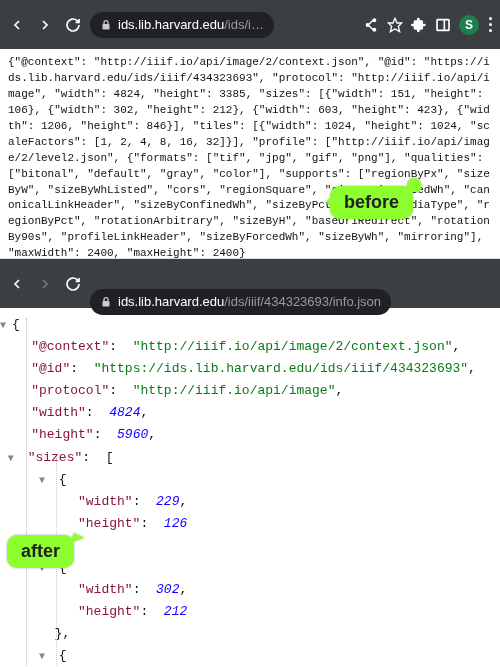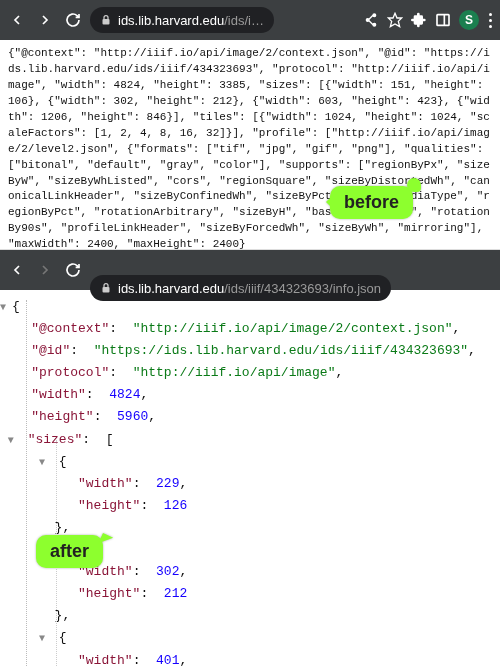--- a/index.html
+++ b/index.html
@@ -1,42 +1,42 @@
 <!DOCTYPE html>
 <html><head>
 <meta charset="utf-8">
 <style>
 * { box-sizing: border-box; margin: 0; padding: 0; }
 body { width: 500px; height: 667px; background: #fff; font-family: Arial, sans-serif; overflow: hidden; position: relative; }
-.browser-bar { background: #3c3f41; height: 40px; display: flex; align-items: center; padding: 0 6px; gap: 6px; }
+.browser-bar { background: #3c3f41; height: 49px; display: flex; align-items: center; padding: 0 6px; gap: 6px; }
 .nav-btn { width: 22px; height: 22px; display: flex; align-items: center; justify-content: center; color: #fff; border-radius: 50%; }
 .nav-btn.disabled { color: #777; }
 .url-pill { flex: 0 0 auto; background: #202124; border-radius: 14px; height: 26px; display: flex; align-items: center; padding: 0 10px; gap: 6px; color: #ccc; font-size: 13px; max-width: 220px; overflow: hidden; }
 .url-text { white-space: nowrap; overflow: hidden; text-overflow: ellipsis; }
 .url-host { color: #fff; }
 .url-path { color: #9a9a9a; }
 .bar-right { display: flex; align-items: center; gap: 8px; margin-left: auto; }
 .avatar { width: 20px; height: 20px; background: #1b7f4f; border-radius: 50%; color: #fff; font-size: 12px; display: flex; align-items: center; justify-content: center; font-weight: bold; }
 .kebab { display: flex; flex-direction: column; gap: 3px; padding: 2px; }
 .kebab span { width: 3px; height: 3px; background: #fff; border-radius: 50%; }
 .raw-area { padding: 6px 8px 2px 8px; font-family: "Consolas","Courier New",monospace; font-size: 11px; line-height: 1.45; color: #111; word-break: break-all; white-space: pre-wrap; height: 210px; overflow: hidden; border-bottom: 1px solid #ddd; }
 .formatted-area { font-family: "Consolas","Courier New",monospace; font-size: 13px; line-height: 1.7; padding: 6px 0 0 0; position: relative; }
 .json-line { white-space: pre; }
 .caret { display: inline-block; width: 12px; color: #888; font-size: 10px; user-select: none; }
 .key { color: #8a1538; }
 .str { color: #0a7a17; }
-.num { color: #1500ff; }
+.num { color: #1500ff; font-style: italic; }
 .pun { color: #111; }
 .gutter { position: absolute; left: 26px; top: 10px; bottom: 0; border-left: 1px dotted #bbb; }
 .gutter2 { position: absolute; left: 56px; top: 150px; bottom: 0; border-left: 1px dotted #ccc; }
 .label-bubble { position: absolute; background: #8dff2e; color: #222; font-weight: bold; font-size: 18px; padding: 6px 14px; border-radius: 10px; font-family: Arial,sans-serif; filter: drop-shadow(0 0 1px rgba(0,0,0,.3)); }
 .label-bubble.before { top: 186px; left: 330px; text-align: center; }
 .label-bubble.before::before { content:""; position:absolute; left:-12px; top:8px; width:0;height:0;border:8px solid transparent; border-right-color:#8dff2e; }
 .label-bubble.before::after { content:""; position:absolute; right:-8px; top:-8px; width:14px;height:14px; background:#8dff2e; border-radius:50% 50% 4px 50%; }
-.label-bubble.after { top: 535px; left: 36px; }
+.label-bubble.after { top: 535px; left: 7px; }
 .label-bubble.after::before { content:""; position:absolute; right:-8px; top:-10px; width:0;height:0;border:8px solid transparent; border-bottom-color:#8dff2e; transform:rotate(-20deg); }
 svg { display: block; }
 .iconc { color:#fff; }
 </style>
 </head>
 <body>
 
 <div class="browser-bar">
   <div class="nav-btn iconc">
     <svg width="16" height="16" viewBox="0 0 24 24" fill="none" stroke="currentColor" stroke-width="2.5">

